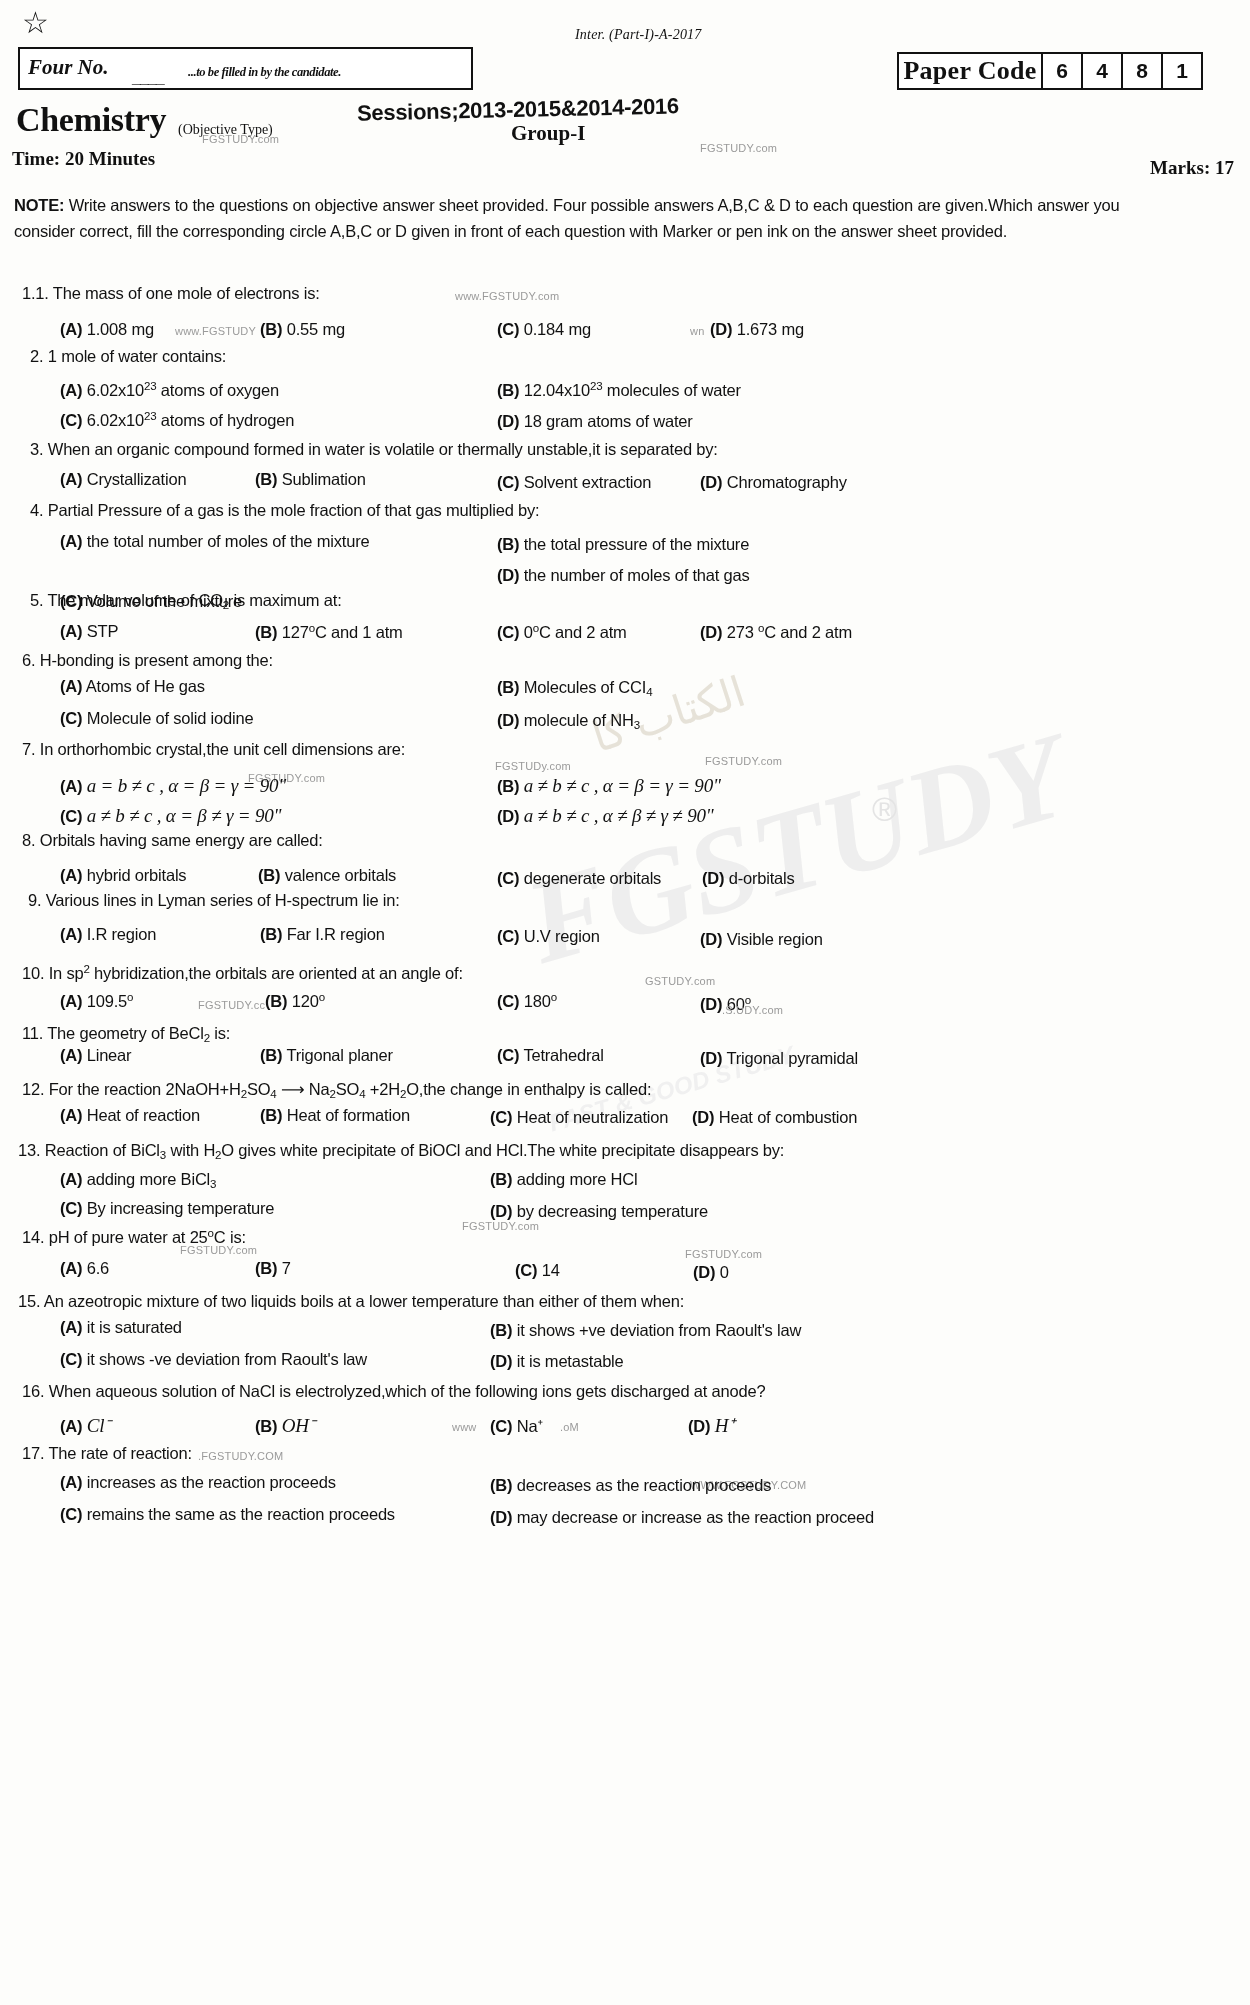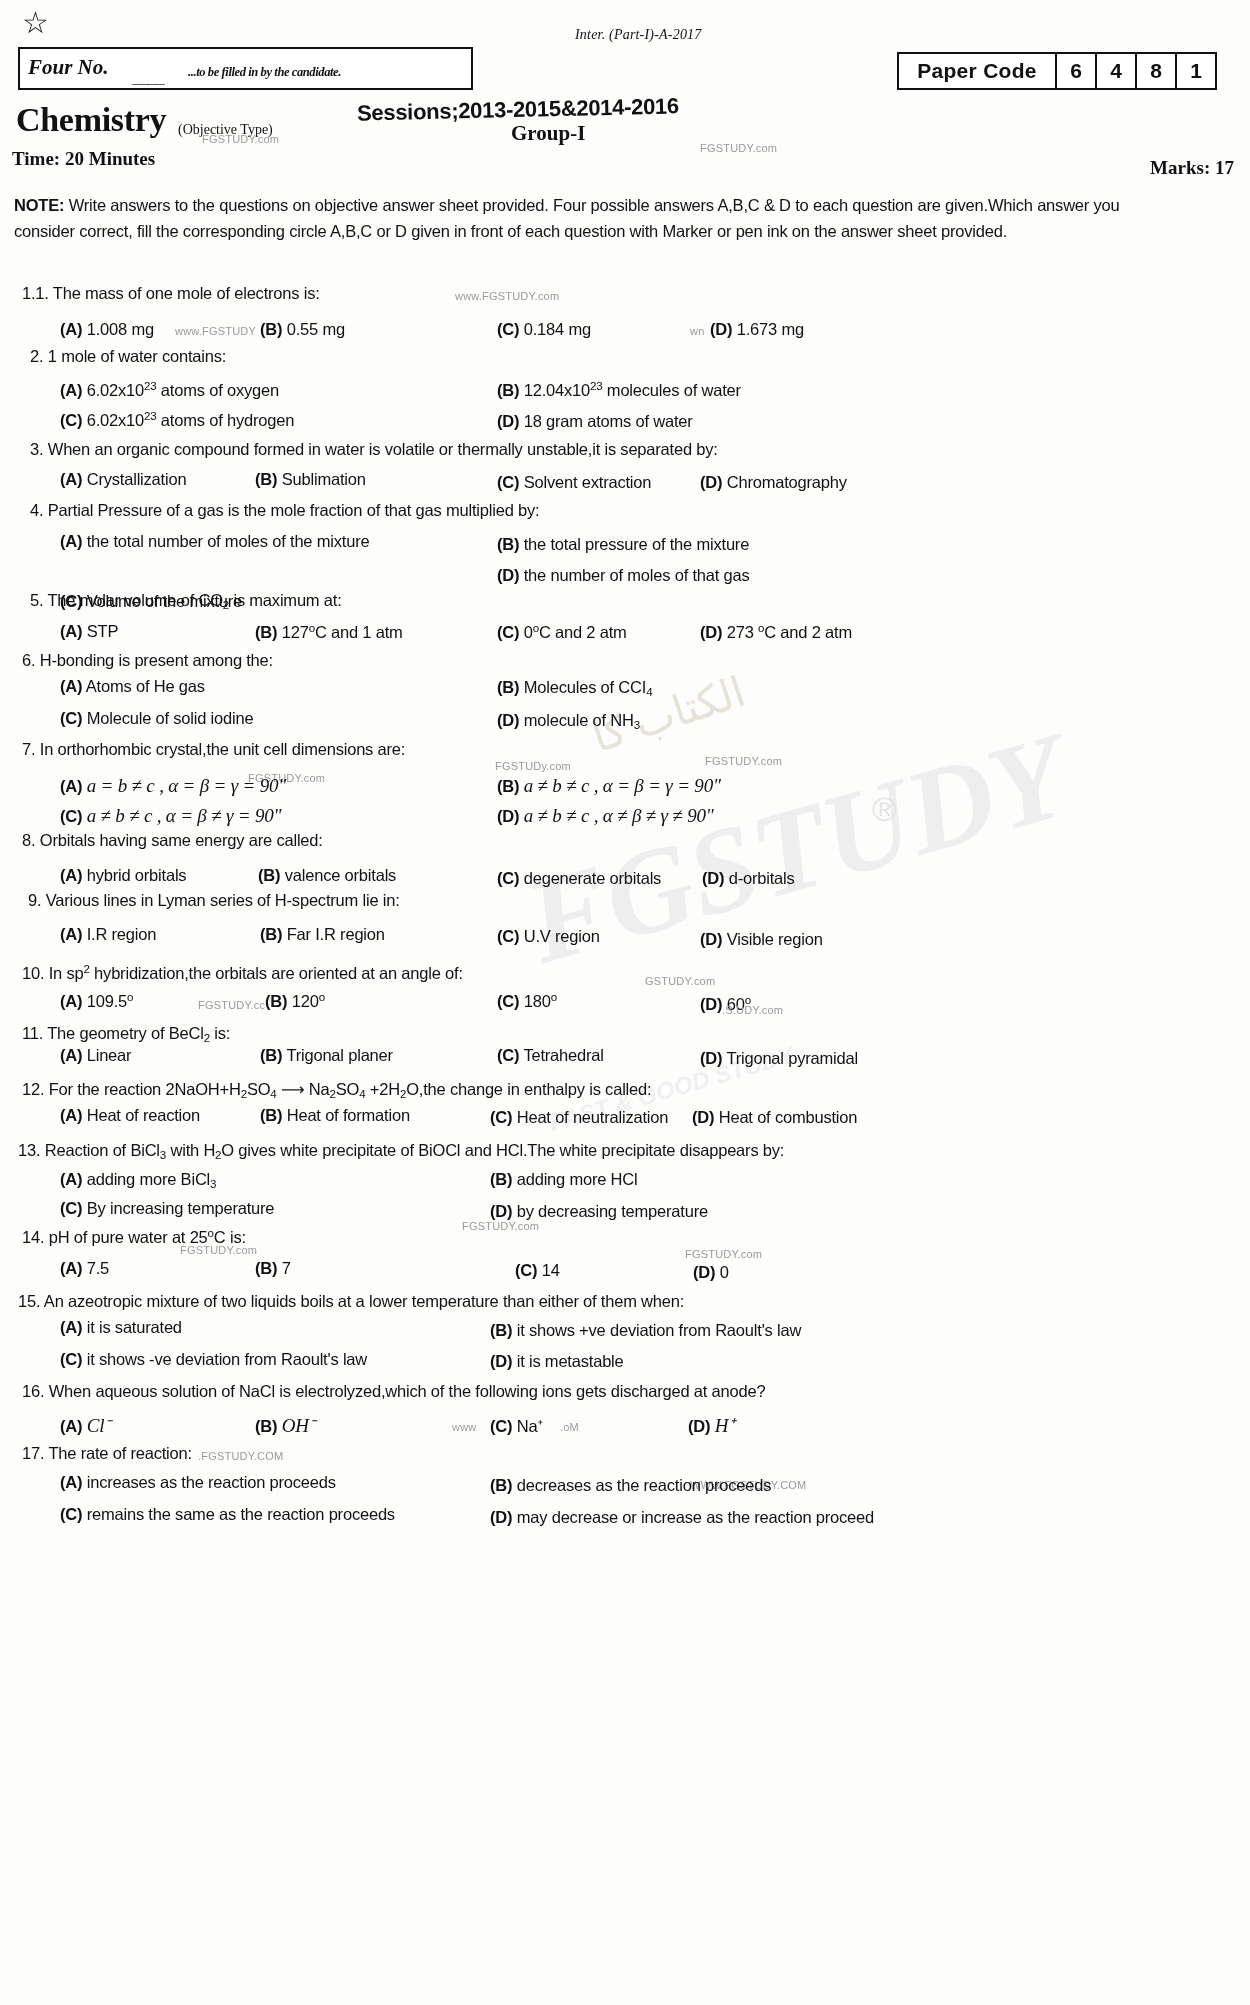--- a/index.html
+++ b/index.html
@@ -77,27 +77,28 @@
   .papercode {
     position: absolute;
     left: 897px; top: 52px;
     display: flex;
     border: 2px solid #111;
     height: 34px;
     background: #fff;
     box-sizing: content-box;
   }
   .papercode .pc-label {
-    width: 156px;
+    width: 142px;
     display: flex;
     align-items: center;
     justify-content: center;
-    font-size: 21px;
+    font-size: 26px;
     font-weight: bold;
     letter-spacing: 0.3px;
+    font-family: Liberation Serif, serif;
   }
   .papercode .pc-digit {
     width: 38px;
     border-left: 2px solid #111;
     display: flex;
     align-items: center;
     justify-content: center;
     font-size: 21px;
     font-weight: bold;
   }
@@ -560,21 +561,21 @@
   <div class="wm" style="left:462px; top:1220px;">FGSTUDY.com</div>
 
   <div class="qtext" style="left:22px; top:1227px;">
     <span class="qnum">14.</span>
     pH of pure water at 25<sup>o</sup>C is:
   </div>
   <div class="wm" style="left:180px; top:1244px;">FGSTUDY.com</div>
   <div class="wm" style="left:685px; top:1248px;">FGSTUDY.com</div>
   <div class="opt" style="left:60px; top:1259px;">
     <span class="lbl">(A)</span>
-    <span>7.5</span>
+    <span>6.6</span>
   </div>
   <div class="opt" style="left:255px; top:1259px;">
     <span class="lbl">(B)</span>
     <span>7</span>
   </div>
   <div class="opt" style="left:515px; top:1261px;">
     <span class="lbl">(C)</span>
     <span>14</span>
   </div>
   <div class="opt" style="left:693px; top:1263px;">

